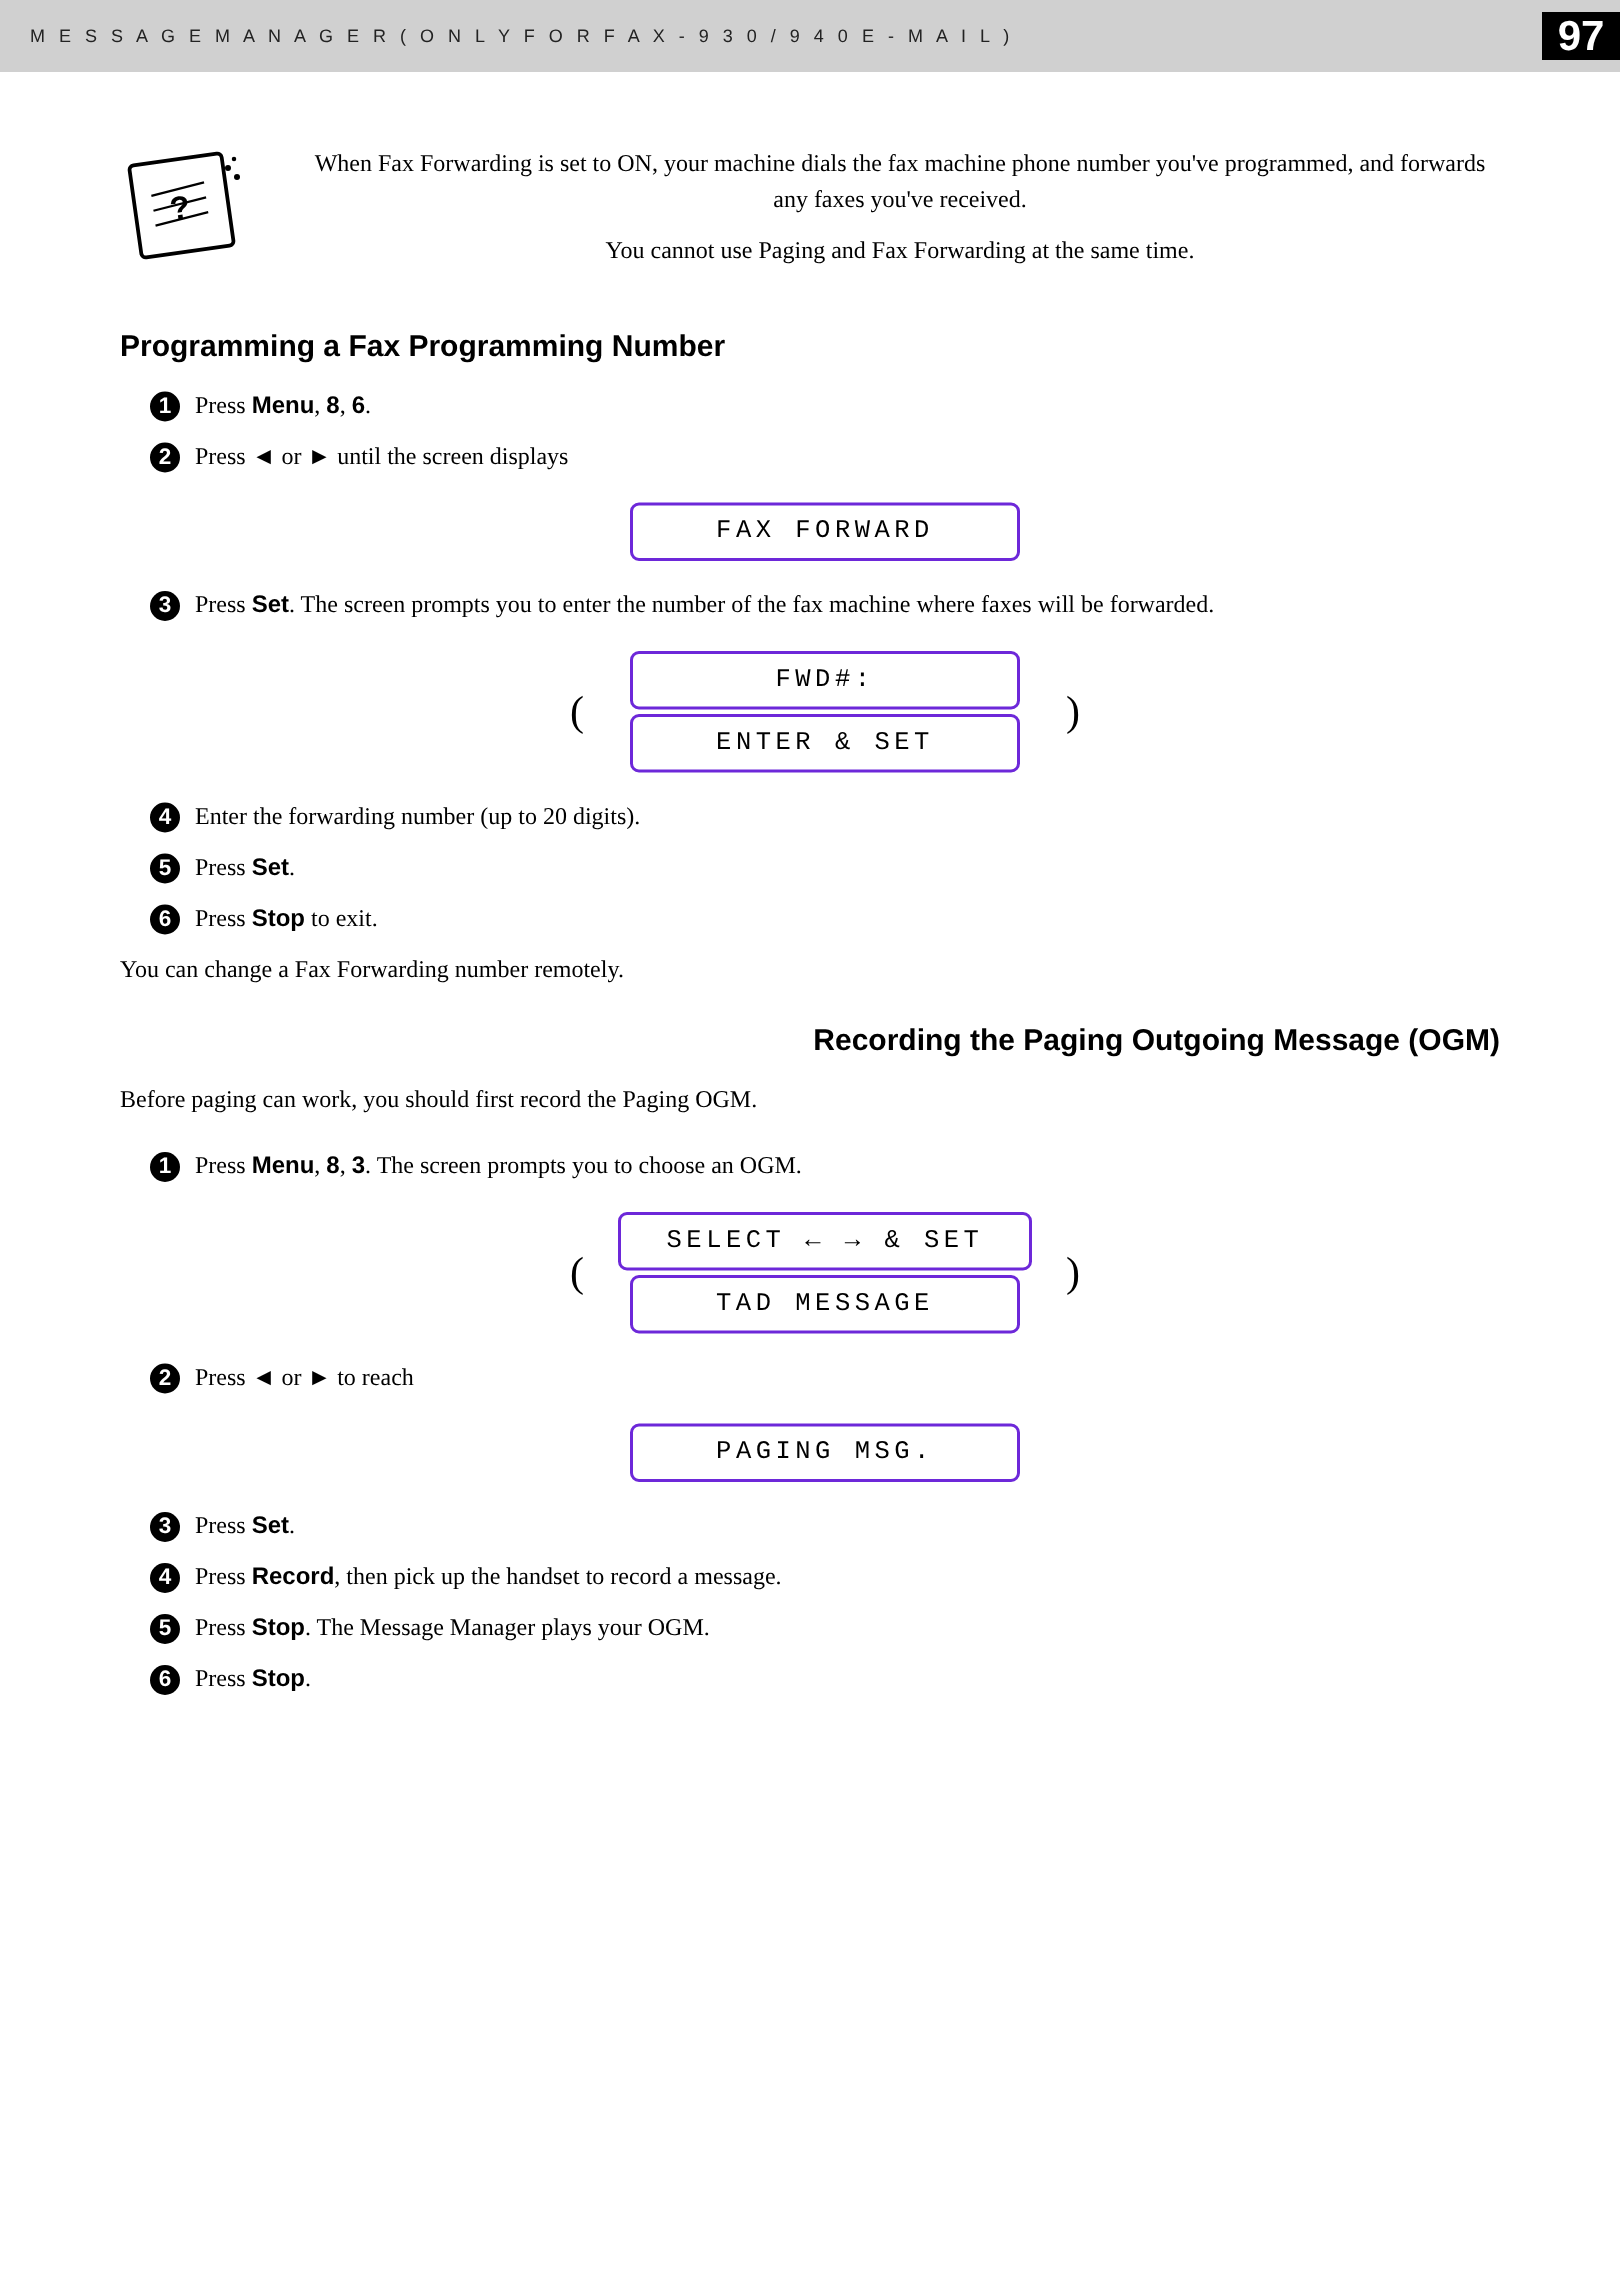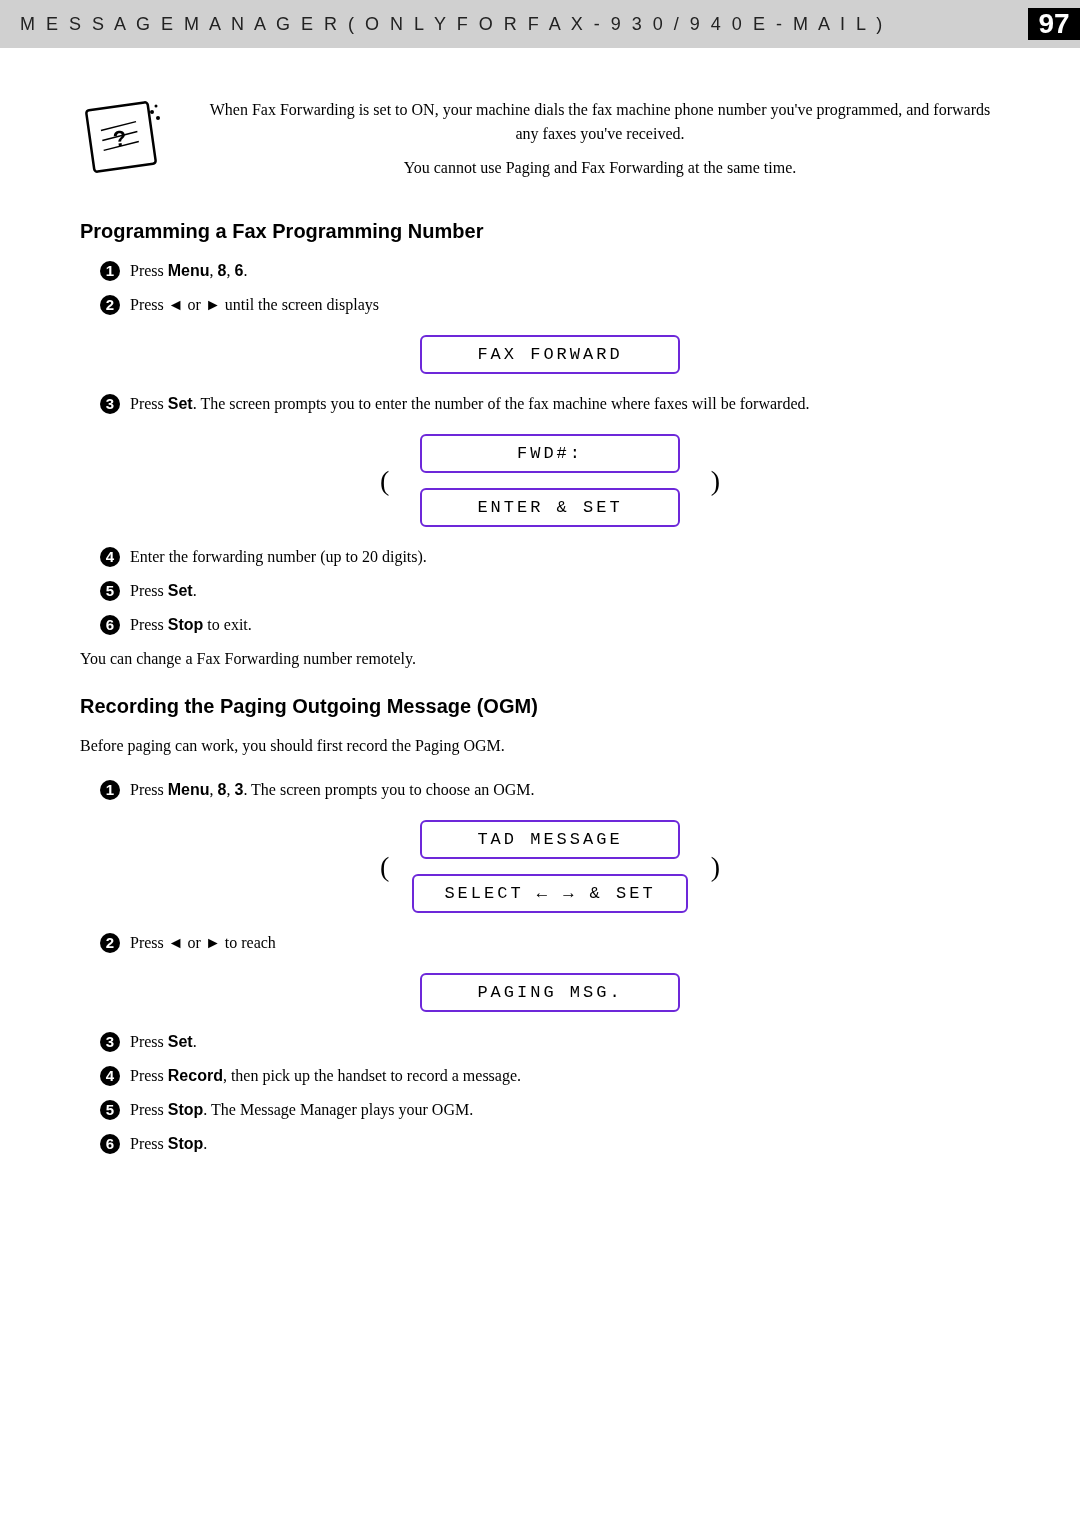--- a/index.html
+++ b/index.html
@@ -18,21 +18,21 @@
       width: 100%;
       background: #d0d0d0;
       display: flex;
       align-items: center;
       justify-content: space-between;
       padding: 8px 20px;
       min-height: 44px;
     }
     .header-title {
       font-family: Arial, sans-serif;
-      font-size: 18px;
+      font-size: 12px;
       letter-spacing: 3px;
       color: #222;
       font-weight: normal;
     }
     .page-number {
       font-family: Arial, sans-serif;
       font-size: 28px;
       font-weight: bold;
       background: #000;
       color: #fff;
@@ -138,20 +138,21 @@
 
     
     .note-para {
       margin: 10px 0 20px 0;
       line-height: 1.5;
     }
 
     
     .section-sep {
       margin: 24px 0 16px 0;
+      text-align: right;
     }
 
     
     .lcd-curved {
       position: relative;
       width: 340px;
       margin: 18px auto;
       display: flex;
       align-items: center;
       justify-content: center;
@@ -169,21 +170,21 @@
       right: 0;
       top: 50%;
       transform: translateY(-50%);
       font-size: 28px;
       line-height: 1;
     }
     .lcd-curved-inner {
       display: flex;
       flex-direction: column;
       align-items: center;
-      gap: 15px;
+      gap: 3px;
     }
 
   </style>
 </head>
 <body>
 
 <div class="header-bar">
   <span class="header-title">M E S S A G E   M A N A G E R   ( O N L Y   F O R   F A X - 9 3 0 / 9 4 0   E - M A I L )</span>
   <div class="page-number">97</div>
 </div>
@@ -284,22 +285,22 @@
     <div class="step">
       <div class="step-num">1</div>
       <div class="step-text">
         Press <b>Menu</b>, <b>8</b>, <b>3</b>. The screen prompts you to choose an OGM.
       </div>
     </div>
 
     <div class="lcd-curved">
       <span class="curve-left">(</span>
       <div class="lcd-curved-inner">
+        <div class="lcd-box">SELECT ← → &amp; SET</div>
         <div class="lcd-box">TAD MESSAGE</div>
-        <div class="lcd-box">SELECT ← → &amp; SET</div>
       </div>
       <span class="curve-right">)</span>
     </div>
 
     <div class="step">
       <div class="step-num">2</div>
       <div class="step-text">
         Press ◄ or ► to reach
       </div>
     </div>

